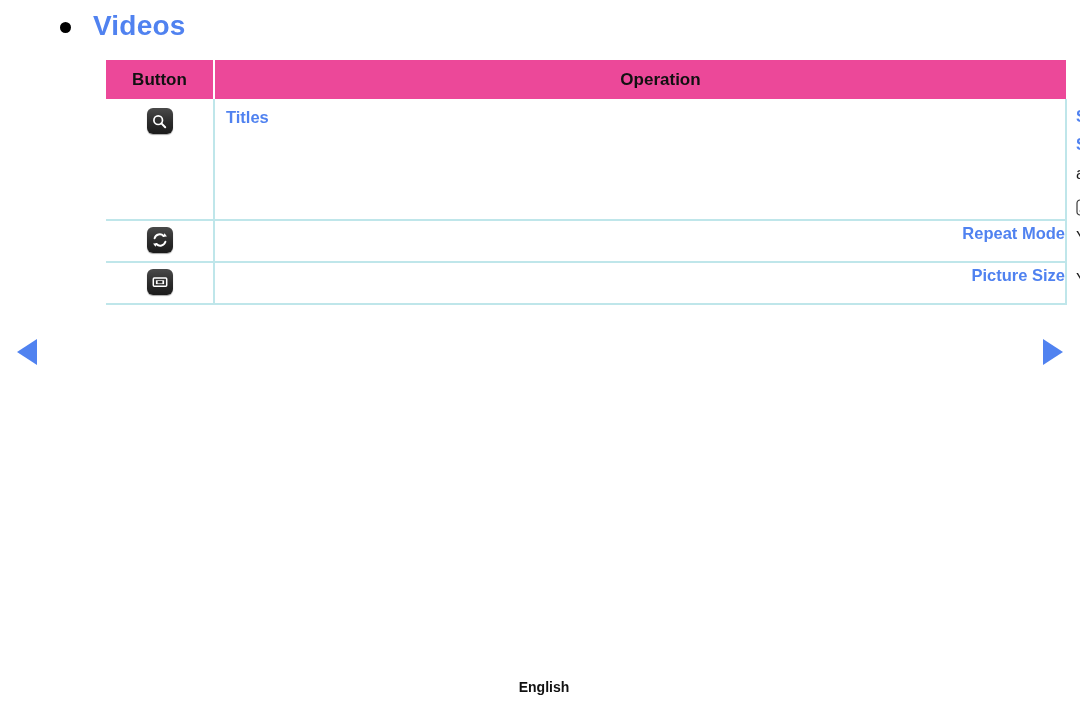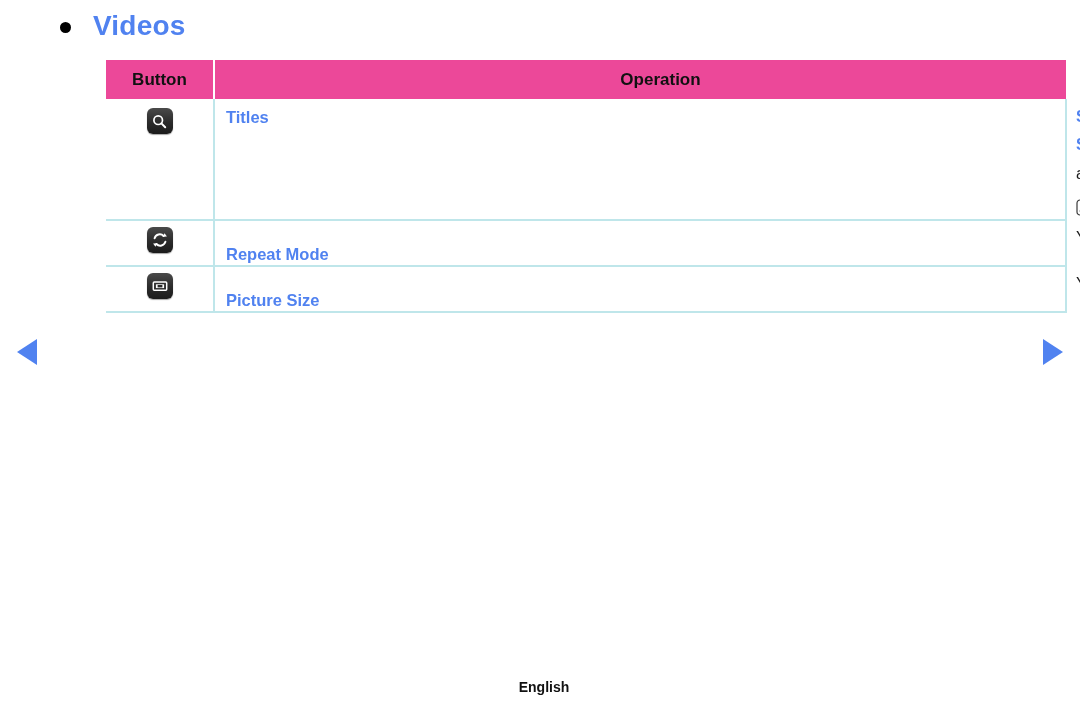--- a/index.html
+++ b/index.html
@@ -123,21 +123,21 @@
 
   .name-text {
     display: block;
     padding-top: 9px;
     font-size: 16.5px;
     font-weight: bold;
     color: #5082f0;
     line-height: 1.2;
   }
   .row-repeat .name-text,
-  .row-picsize .name-text { padding-top: 24px; }
+  .row-picsize .name-text { padding-top: 3px; text-align: right; }
 
   .desc-line {
     font-size: 16px;
     color: #1b1b1b;
     line-height: 1.28;
     padding-top: 8px;
     white-space: nowrap;
   }
   .row-repeat .desc-line,
   .row-picsize .desc-line { padding-top: 7px; }

